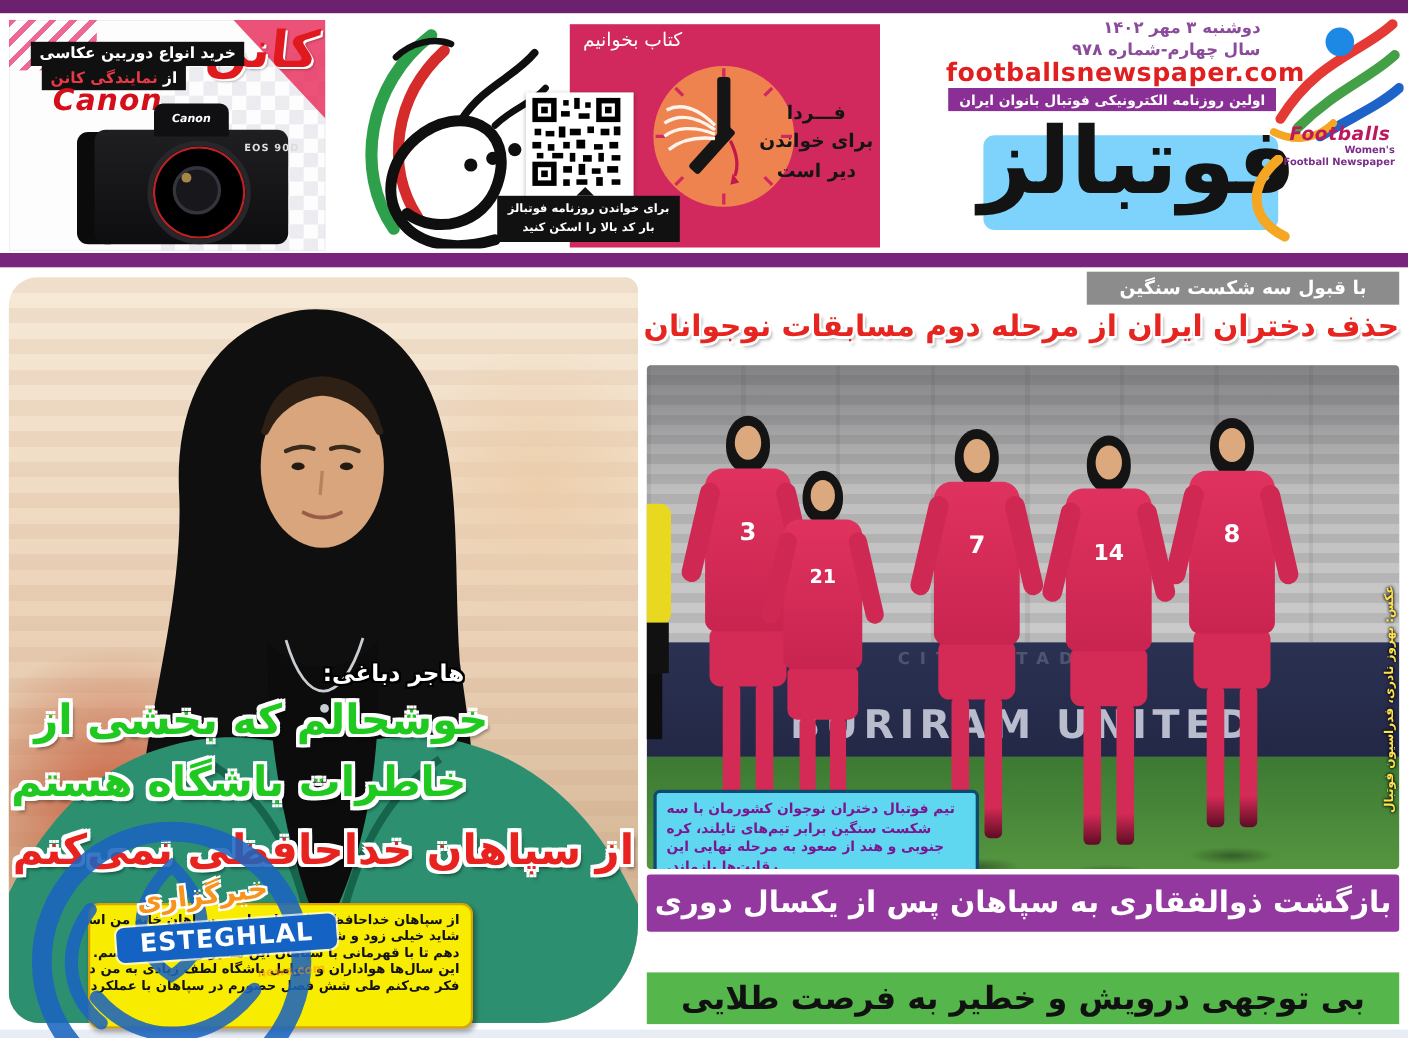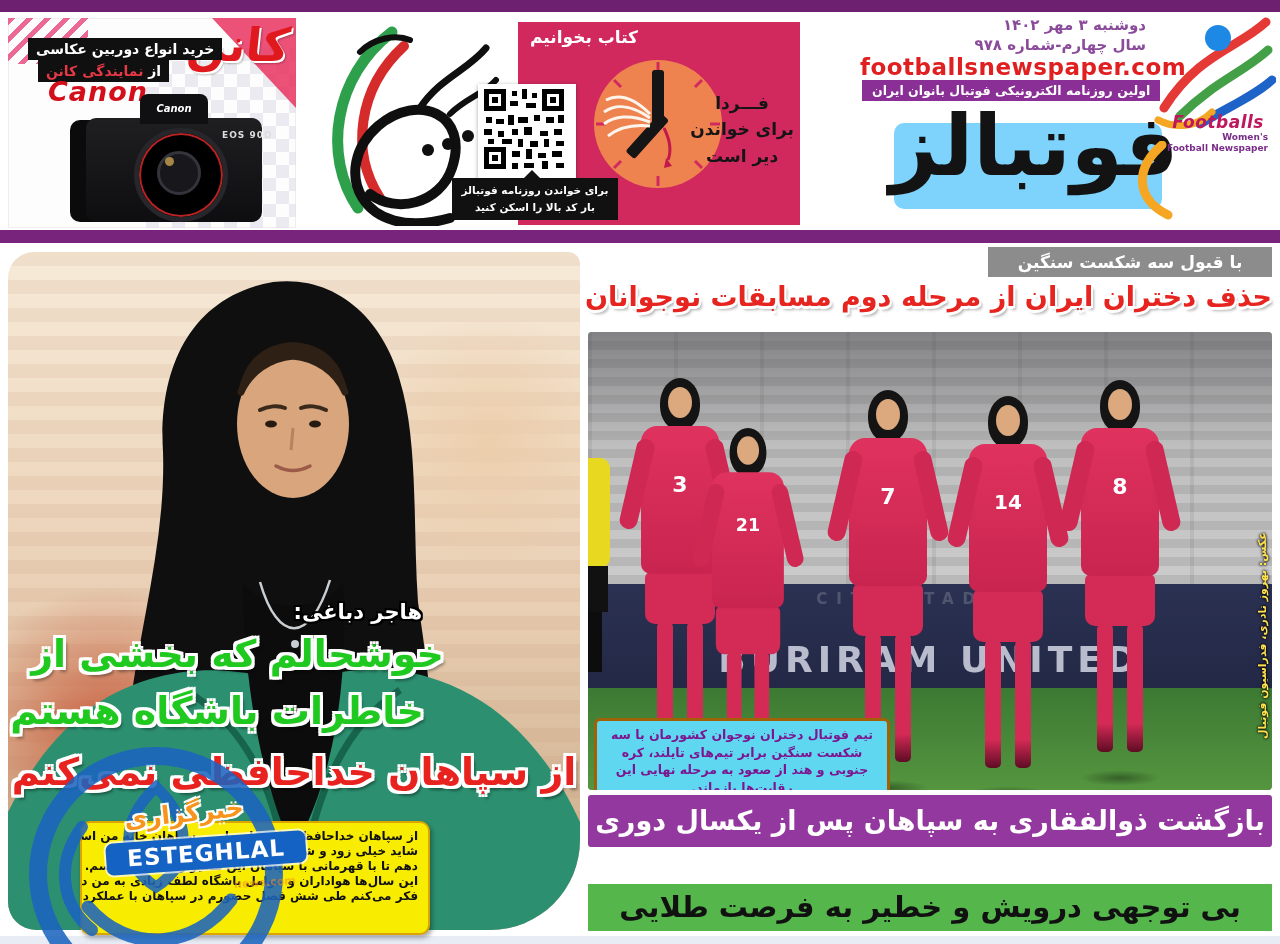--- a/index.html
+++ b/index.html
@@ -31,21 +31,21 @@
   .cam-glint{left:26px;top:24px;width:9px;height:9px;background:#caa34f;border-radius:50%;opacity:.8;}
   .cam-model{left:214px;top:112px;color:#ddd;font-size:9px;font-weight:bold;letter-spacing:1px;}
   
   .callig{left:300px;top:18px;width:212px;height:208px;background:#fff;}
   
   .qr-box{left:478px;top:84px;width:92px;height:90px;background:#fff;padding:3px;box-shadow:0 1px 4px rgba(0,0,0,.35);z-index:5;}
   .qr-cap{left:452px;top:178px;width:158px;background:#111;color:#fff;font-size:10.5px;font-weight:bold;text-align:center;line-height:1.6;padding:4px 4px;z-index:5;}
   .qr-cap::before{content:"";position:absolute;top:-8px;left:72px;border:8px solid transparent;border-bottom-color:#111;border-top:0;}
   
   .bookad{left:518px;top:22px;width:282px;height:203px;background:#d1295e;overflow:hidden;}
-  .book-title{left:12px;top:5px;color:#fff;font-size:17px;font-weight:bold;}
+  .book-title{left:12px;top:5px;color:#fff;font-size:17px;font-weight:normal;}
   .book-text{right:6px;top:68px;color:#151515;font-size:17px;font-weight:bold;text-align:center;line-height:1.55;}
   
   .hdr-r{left:856px;top:14px;width:420px;height:214px;}
   .date-line{right:130px;top:2px;color:#8b4b9b;font-size:15px;font-weight:bold;}
   .issue-line{right:130px;top:22px;color:#8b4b9b;font-size:15px;font-weight:bold;}
   .website{left:4px;top:40px;color:#e02020;font-size:23px;font-weight:bold;letter-spacing:.5px;}
   .tagline{left:6px;top:66px;background:#8a2f95;color:#fff;font-size:12.5px;font-weight:bold;padding:3px 10px;white-space:nowrap;}
   .nameplate{left:38px;top:109px;width:268px;height:86px;background:#7dd3fc;border-radius:10px;}
   .nameplate-txt{left:-25px;top:-27px;width:330px;font-size:84px;font-weight:bold;color:#131313;text-align:center;line-height:1.2;}
   .brand-en{right:12px;top:98px;color:#be185d;font-size:17px;font-weight:bold;font-style:italic;letter-spacing:.5px;}
@@ -75,22 +75,22 @@
   .p-num{position:absolute;left:0;right:0;top:46px;text-align:center;color:#fff;font-weight:bold;font-size:22px;font-family:"DejaVu Sans",sans-serif;}
   .p-shorts{margin:-2px auto 0;width:70px;height:52px;background:#d42a56;border-radius:6px 6px 10px 10px;}
   .p-legs{display:flex;justify-content:center;gap:14px;margin-top:-2px;}
   .p-legs i{width:16px;height:128px;background:linear-gradient(180deg,#d42a56 78%,#5e0c24 100%);border-radius:5px;}
   .p-shadow{position:absolute;bottom:-6px;left:8px;right:8px;height:16px;background:radial-gradient(ellipse,rgba(0,0,0,.35),transparent 70%);}
   .referee{left:-30px;top:86px;width:64px;height:240px;z-index:2;}
   .ref-shirt{left:0;top:40px;width:52px;height:110px;background:#e8d820;border-radius:10px;}
   .ref-shorts{left:2px;top:148px;width:48px;height:46px;background:#111;}
   .ref-legs{left:8px;top:194px;width:36px;height:60px;background:#0d0d0d;}
   .photo-credit{writing-mode:vertical-rl;transform:rotate(180deg);right:3px;top:200px;height:220px;color:#ffe14d;font-size:11px;font-weight:bold;text-shadow:0 0 3px #000,0 0 3px #000;z-index:6;}
-  .caption-box{left:6px;top:386px;width:272px;background:#5fd7f0;border:3px solid #a16207;border-radius:6px;padding:5px 9px;
-     color:#7c1690;font-size:12.5px;font-weight:bold;line-height:1.4;text-align:center;z-index:7;}
+  .caption-box{left:6px;top:386px;width:272px;background:#5fd7f0;border:3px solid #0c4a6e;border-radius:6px;padding:5px 9px;
+     color:#7c1690;font-size:12.5px;font-weight:bold;line-height:1.4;text-align:left;z-index:7;}
   .purple-bar{left:0;top:548px;width:684px;height:52px;background:#93389e;border-radius:3px;color:#fff;font-size:27px;font-weight:bold;text-align:center;line-height:52px;}
   .deadline{left:0;top:605px;width:684px;color:#1a1a1a;font-size:19px;font-weight:bold;text-align:center;}
   .green-bar{left:0;top:637px;width:684px;height:47px;background:#54b64b;color:#111;font-size:29px;font-weight:bold;text-align:center;line-height:47px;}
   
   .portrait{left:8px;top:252px;width:572px;height:678px;border-radius:26px 12px 90px 28px;overflow:hidden;
      background:linear-gradient(180deg,#f6ead8 0%,#f0dcc4 28%,#e9cfb4 52%,#d8bb9b 75%,#c9aa8a 100%);}
   .portrait::before{content:"";position:absolute;inset:0;
      background:repeating-linear-gradient(180deg,rgba(190,140,110,.12) 0 14px,transparent 14px 28px);}
   .blob-red{left:-60px;top:330px;width:320px;height:300px;background:radial-gradient(ellipse,rgba(198,81,48,.85),rgba(198,81,48,0) 68%);}
   .blob-warm{right:-40px;top:60px;width:260px;height:260px;background:radial-gradient(ellipse,rgba(236,205,170,.9),rgba(236,205,170,0) 70%);}

